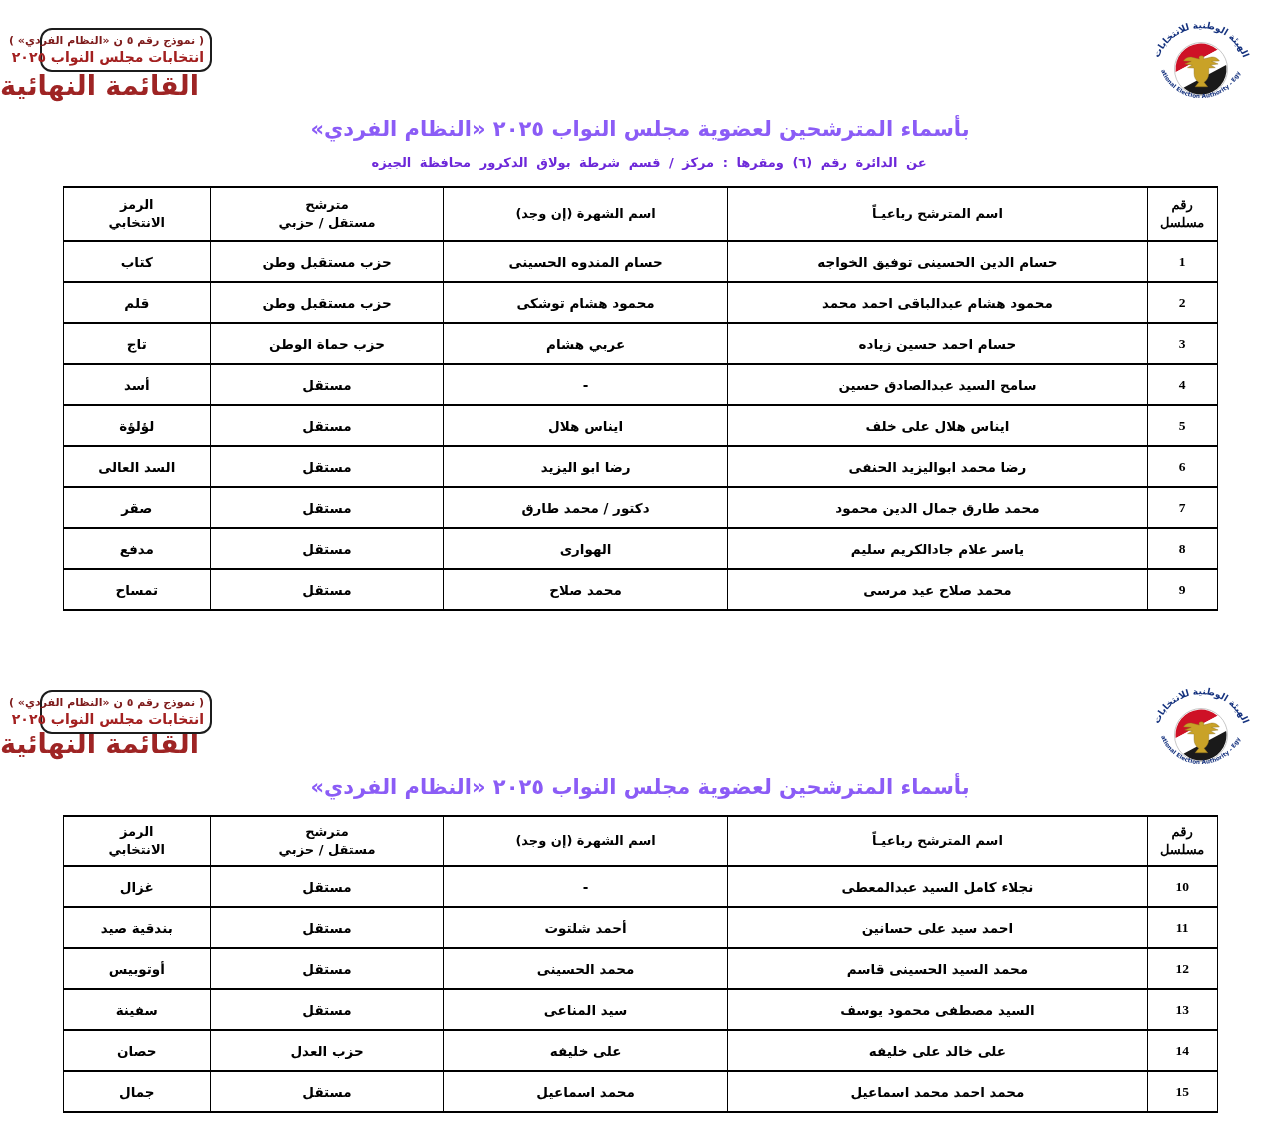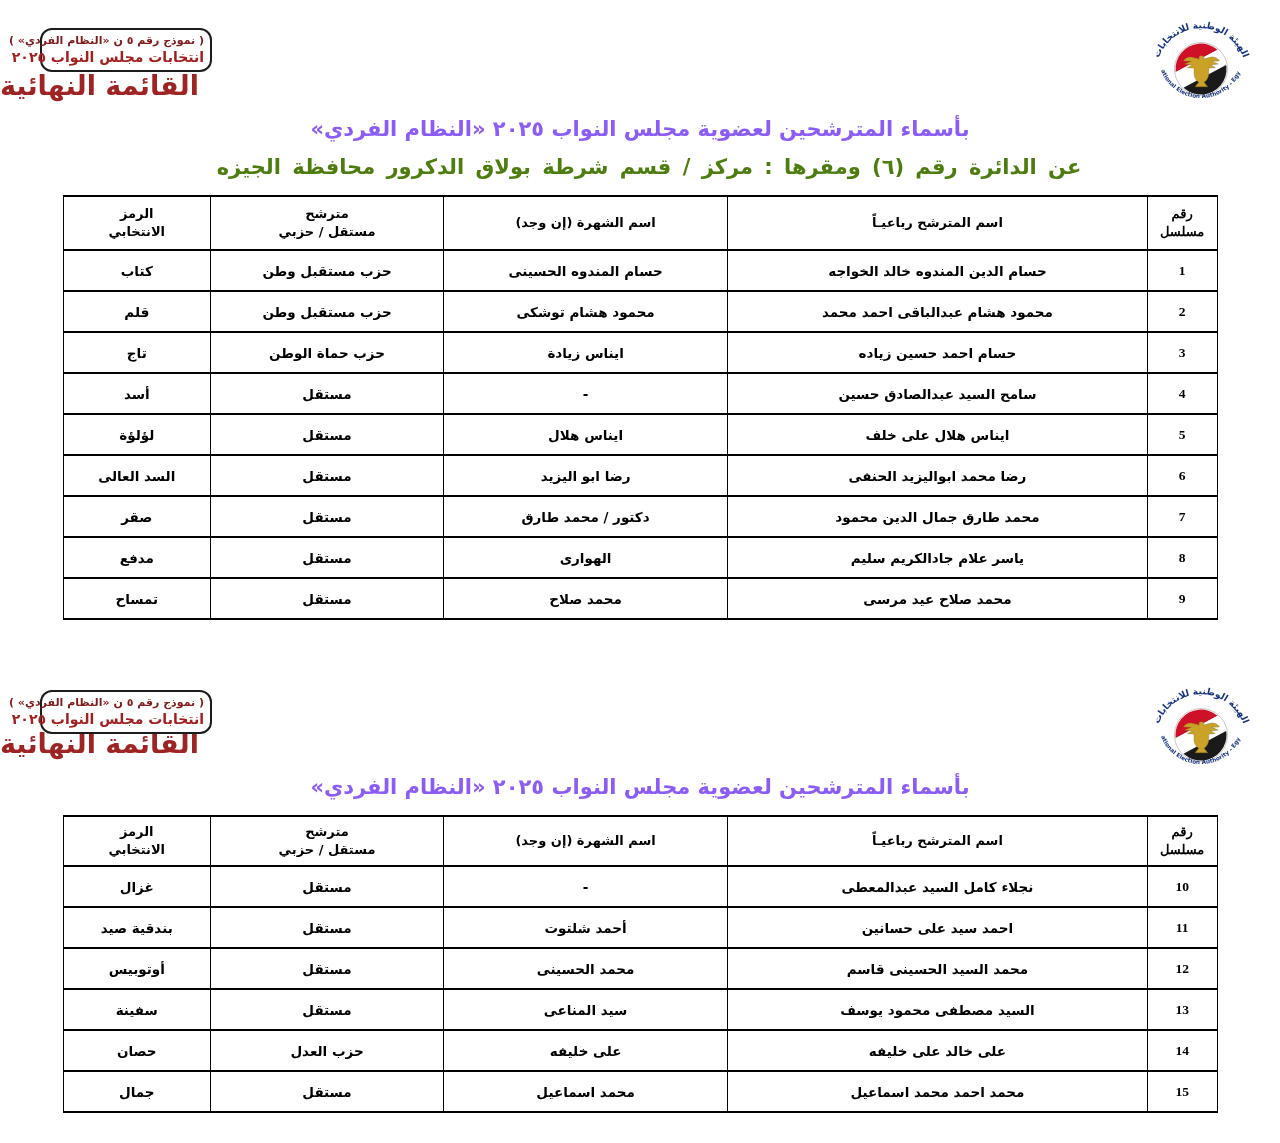--- a/index.html
+++ b/index.html
@@ -41,21 +41,21 @@
   }
   #sec2 .title{padding-top:66px;}
   .subtitle{
     margin:16px 0 0 0;
     text-align:center;
     font-size:21px;font-weight:bold;color:#8b5cf6;
   }
   .district{
     margin-top:14px;
     text-align:center;
-    font-size:21px;font-weight:bold;color:#4d7c0f;
+    font-size:13px;font-weight:bold;color:#6d28d9;
     word-spacing:4px;
     padding-left:18px;
   }
   .district:empty{display:none;}
 
   table.cand{
     width:1155px;
     margin:16px auto 0 auto;
     border-collapse:collapse;
     table-layout:fixed;
@@ -129,36 +129,36 @@
           <th class="col-nickname">اسم الشهرة (إن وجد)</th>
           <th class="col-party">مترشح
 مستقل / حزبي</th>
           <th class="col-symbol">الرمز
 الانتخابي</th>
         </tr>
       </thead>
       <tbody>
           <tr>
             <td class="col-serial">1</td>
-            <td class="col-name">حسام الدين المندوه خالد الخواجه</td>
+            <td class="col-name">حسام الدين الحسينى توفيق الخواجه</td>
             <td class="col-nickname">حسام المندوه الحسينى</td>
             <td class="col-party">حزب مستقبل وطن</td>
             <td class="col-symbol">كتاب</td>
           </tr>
           <tr>
             <td class="col-serial">2</td>
             <td class="col-name">محمود هشام عبدالباقى احمد محمد</td>
             <td class="col-nickname">محمود هشام توشكى</td>
             <td class="col-party">حزب مستقبل وطن</td>
             <td class="col-symbol">قلم</td>
           </tr>
           <tr>
             <td class="col-serial">3</td>
             <td class="col-name">حسام احمد حسين زياده</td>
-            <td class="col-nickname">ايناس زيادة</td>
+            <td class="col-nickname">عربي هشام</td>
             <td class="col-party">حزب حماة الوطن</td>
             <td class="col-symbol">تاج</td>
           </tr>
           <tr>
             <td class="col-serial">4</td>
             <td class="col-name">سامح السيد عبدالصادق حسين</td>
             <td class="col-nickname">-</td>
             <td class="col-party">مستقل</td>
             <td class="col-symbol">أسد</td>
           </tr>

